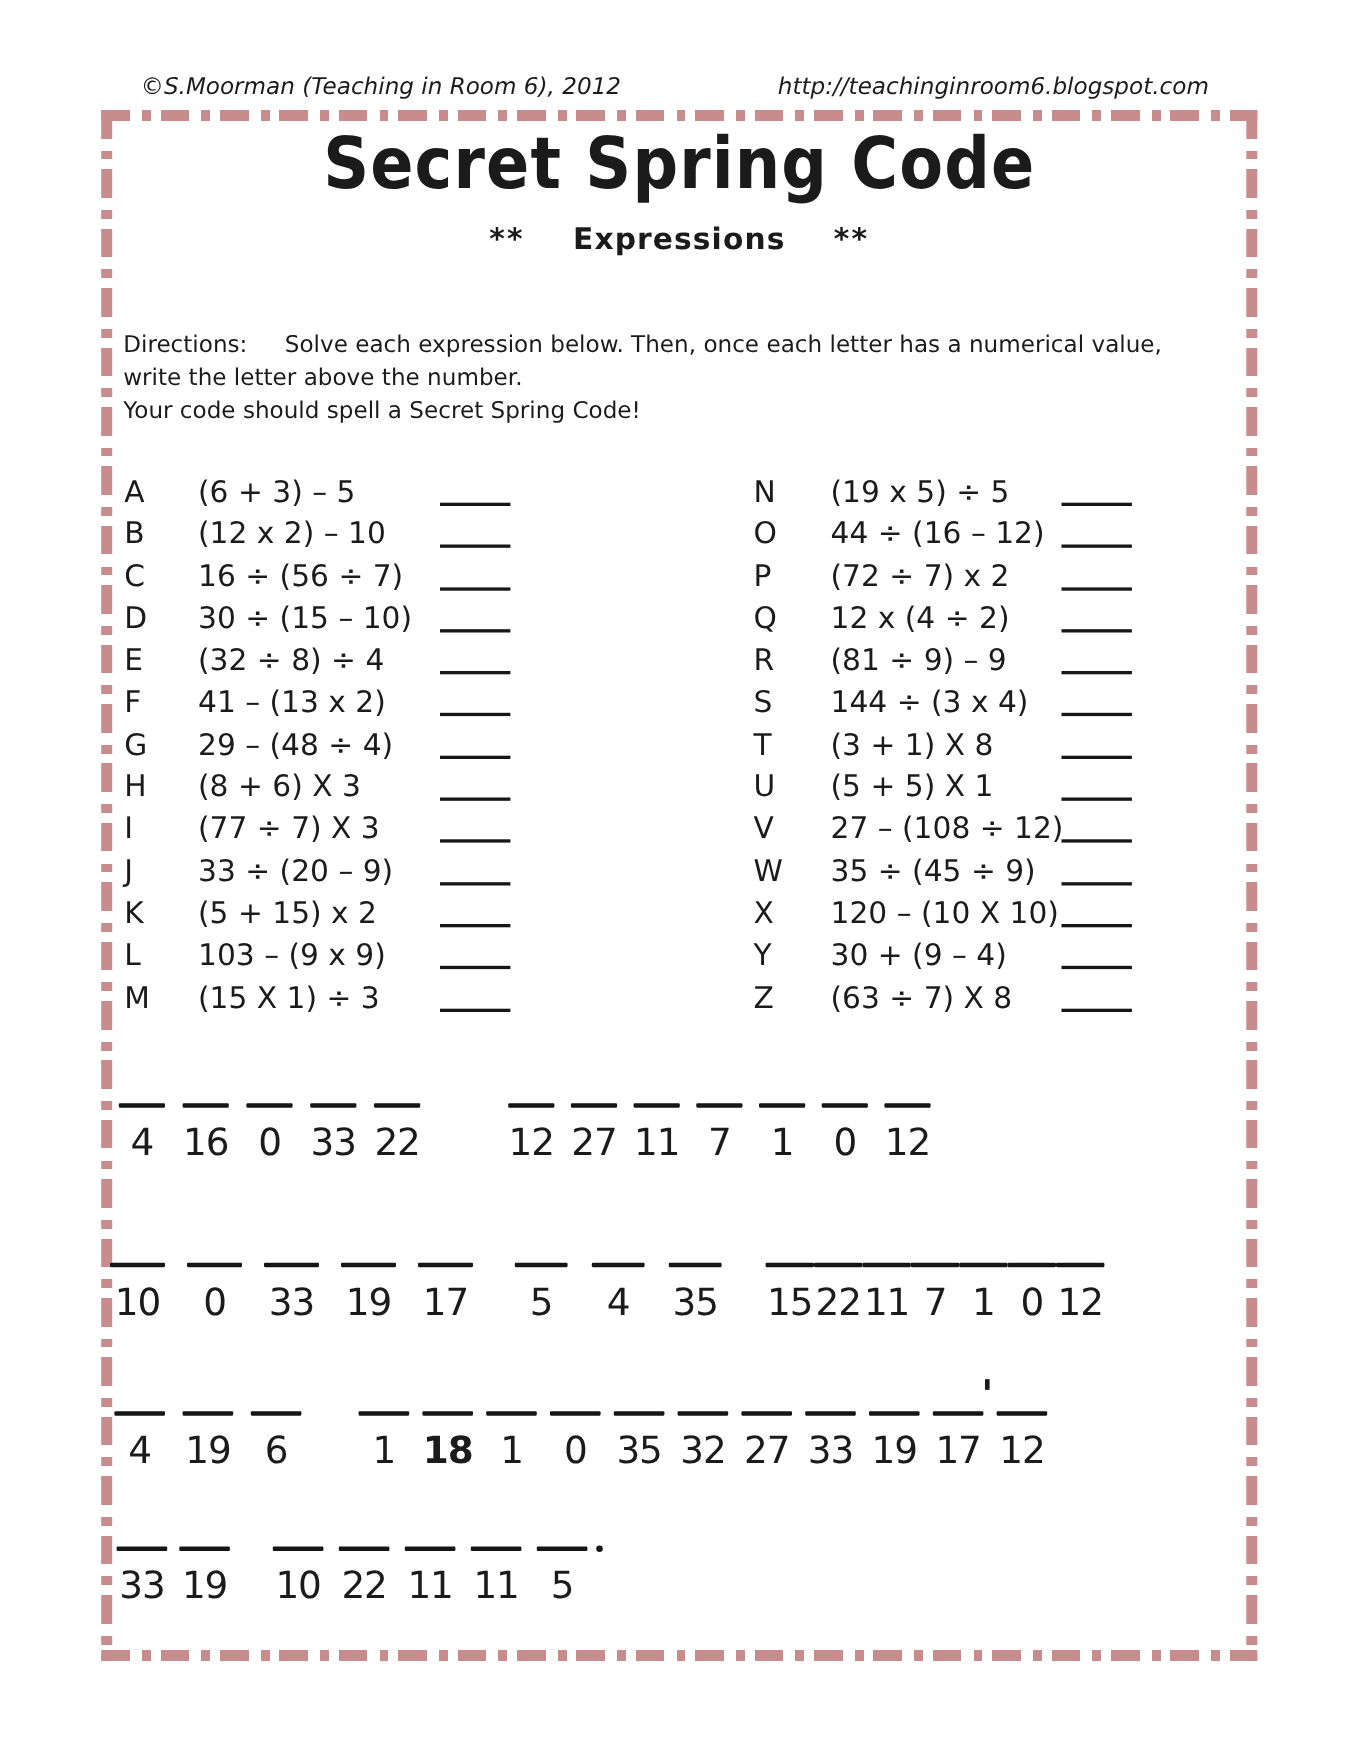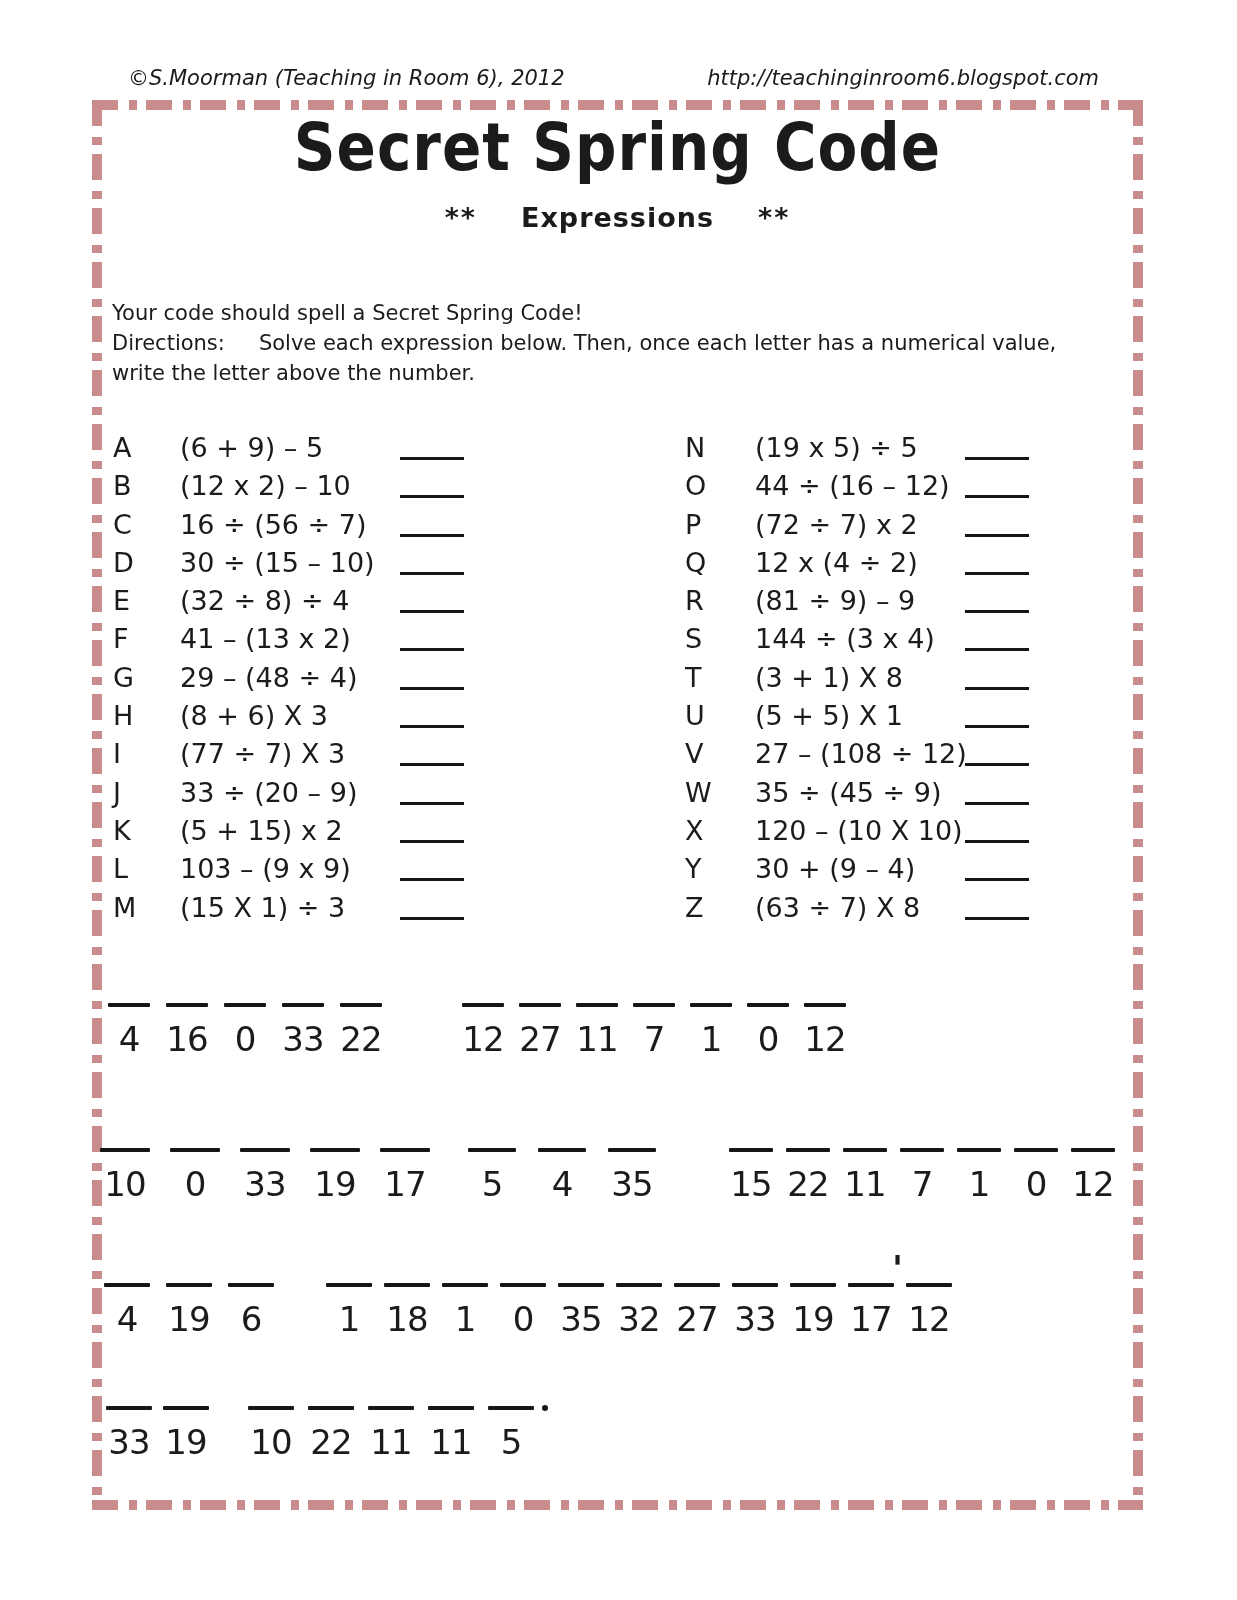--- a/index.html
+++ b/index.html
@@ -73,28 +73,28 @@
 <div class="b-left"></div>
 <div class="b-right"></div>
 
 <div class="title">Secret Spring Code</div>
 
 <div class="subtitle">
   <span class="star">**</span><span class="sub-label">Expressions</span><span class="star">**</span>
 </div>
 
 <div class="directions">
+  <div><span class="dir-label">Directions:</span><span>Solve each expression below.  Then, once each letter has a numerical value, write the letter above the number.</span></div>
   <div>Your code should spell a Secret Spring Code!</div>
-  <div><span class="dir-label">Directions:</span><span>Solve each expression below.  Then, once each letter has a numerical value, write the letter above the number.</span></div>
 </div>
 
 <div class="col col-left">
     <div class="expr-row">
       <span class="expr-letter">A</span>
-      <span class="expr-text">(6 + 9) – 5</span>
+      <span class="expr-text">(6 + 3) – 5</span>
       <div class="expr-blank"></div>
     </div>
     <div class="expr-row">
       <span class="expr-letter">B</span>
       <span class="expr-text">(12 x 2) – 10</span>
       <div class="expr-blank"></div>
     </div>
     <div class="expr-row">
       <span class="expr-letter">C</span>
       <span class="expr-text">16 ÷ (56 ÷ 7)</span>
@@ -304,21 +304,21 @@
         </div>
         <div class="code-cell" style="width: 48px;">
           <div class="cell-line"></div>
           <div class="cell-num">4</div>
         </div>
         <div class="code-cell" style="width: 48px;">
           <div class="cell-line"></div>
           <div class="cell-num">35</div>
         </div>
       </div>
-      <div class="code-word" style="left: 729px; column-gap: 13px; text-align: center;">
+      <div class="code-word" style="left: 696px;  text-align: center;">
         <div class="code-cell" style="width: 44px;">
           <div class="cell-line"></div>
           <div class="cell-num">15</div>
         </div>
         <div class="code-cell" style="width: 44px;">
           <div class="cell-line"></div>
           <div class="cell-num">22</div>
         </div>
         <div class="code-cell" style="width: 44px;">
           <div class="cell-line"></div>
@@ -355,21 +355,21 @@
         <div class="code-cell" style="width: 46px;">
           <div class="cell-line"></div>
           <div class="cell-num">6</div>
         </div>
       </div>
       <div class="code-word" style="left: 326px; column-gap: 12px;">
         <div class="code-cell" style="width: 46px;">
           <div class="cell-line"></div>
           <div class="cell-num">1</div>
         </div>
-        <div class="code-cell" style="width: 46px;">
+        <div class="code-cell" style="width: 46px; font-weight: bold;">
           <div class="cell-line"></div>
           <div class="cell-num">18</div>
         </div>
         <div class="code-cell" style="width: 46px;">
           <div class="cell-line"></div>
           <div class="cell-num">1</div>
         </div>
         <div class="code-cell" style="width: 46px;">
           <div class="cell-line"></div>
           <div class="cell-num">0</div>

